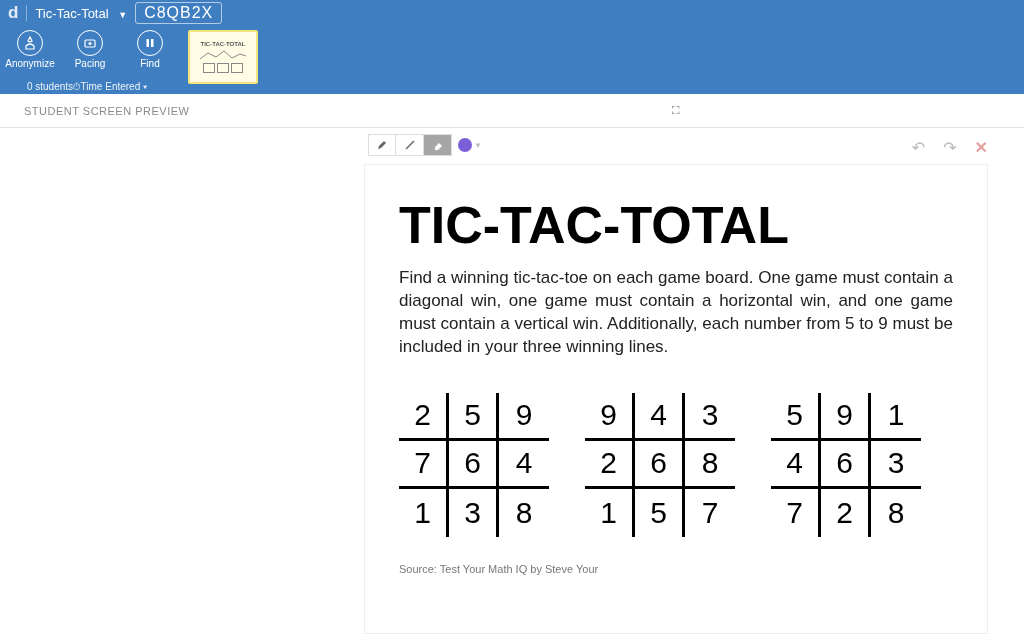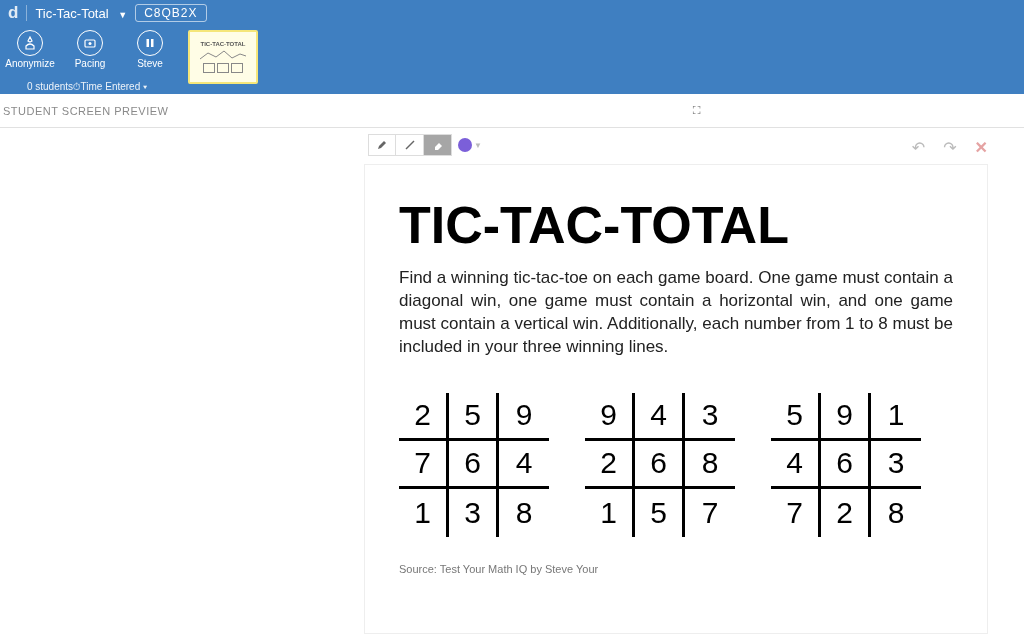--- a/index.html
+++ b/index.html
@@ -2,30 +2,30 @@
 <html><head>
 <meta charset="utf-8">
 <style>
   * { box-sizing: border-box; margin: 0; padding: 0; }
   html, body { width: 1024px; height: 635px; font-family: Arial, Helvetica, sans-serif; background: #fff; overflow: hidden; }
   .topbar { background: #3f7fc1; color: #fff; height: 94px; }
   .topbar-row1 { display: flex; align-items: center; height: 26px; padding: 0 8px; gap: 8px; }
   .brand { font-size: 17px; font-weight: bold; opacity: 0.85; }
   .title-pill { font-size: 13px; color: #fff; }
   .title-pill .caret { margin-left: 6px; font-size: 9px; }
-  .code-pill { border: 1px solid rgba(255,255,255,0.6); border-radius: 3px; padding: 1px 8px; font-size: 12px; letter-spacing: 1px; color: #fff; }
+  .code-pill { border: 1px solid rgba(255,255,255,0.6); border-radius: 3px; padding: 1px 8px; font-size: 16px; letter-spacing: 1px; color: #fff; }
   .div { width:1px; height:16px; background: rgba(255,255,255,0.4); }
   .topbar-row2 { display: flex; align-items: flex-start; padding: 4px 8px 0 8px; gap: 16px; height: 64px; }
   .tb-btn { display: flex; flex-direction: column; align-items: center; color: #fff; font-size: 10px; line-height: 1.1; cursor: pointer; width: 44px; }
   .tb-icon-circle { width: 26px; height: 26px; border: 1.5px solid #fff; border-radius: 50%; display: flex; align-items: center; justify-content: center; margin-bottom: 2px; }
   .tb-sub { font-size: 10px; opacity: 0.9; margin-top: 12px; white-space: nowrap; padding-left: 40px; }
   .thumb { width: 70px; height: 54px; background: #fffde6; border: 2px solid #f5e67a; border-radius: 2px; display:flex; flex-direction:column; align-items:center; justify-content:center; font-size:6px; color:#555; font-weight:bold; gap:2px; }
   .thumb-row { display:flex; gap:2px; }
   .thumb-cell { width:12px; height:10px; border:0.5px solid #888; }
-  .secondbar { height: 34px; border-bottom: 1px solid #e1e1e1; display: flex; align-items: center; padding: 0 3px; color: #8a8a8a; font-size: 11px; letter-spacing: 0.5px; }
+  .secondbar { height: 34px; border-bottom: 1px solid #e1e1e1; display: flex; align-items: center; padding: 0 24px; color: #8a8a8a; font-size: 11px; letter-spacing: 0.5px; }
   .secondbar .spacer { flex: 1; }
   .expand-icon { font-size: 11px; color: #666; cursor: pointer; margin-right: 320px; }
   .canvas-area { position: relative; height: calc(635px - 94px - 34px); }
   .toolbar { position: absolute; top: 6px; left: 368px; display: flex; align-items: center; gap: 0; }
   .tool { width: 28px; height: 22px; border: 1px solid #ddd; background: #fff; display:flex; align-items:center; justify-content:center; cursor:pointer; }
   .tool + .tool { border-left: none; }
   .tool.active { background: #a6a6a6; color:#fff; }
   .color-swatch { width:14px; height:14px; border-radius:50%; background:#7b5fd9; margin-left:6px; cursor:pointer; }
   .color-caret { font-size:8px; color:#bbb; margin-left:2px; }
   .right-tools { position:absolute; top:10px; right:36px; display:flex; gap:18px; align-items:center; color:#bbb; }
@@ -77,21 +77,21 @@
       <span>Pacing</span>
       <span class="tb-sub">⏱Time Entered ▾</span>
     </div>
     <div class="tb-btn">
       <div class="tb-icon-circle">
         <svg width="10" height="10" viewBox="0 0 10 10">
             <rect x="1.5" y="1" width="2.5" height="8" fill="#fff"></rect>
             <rect x="6" y="1" width="2.5" height="8" fill="#fff"></rect>
           </svg>
       </div>
-      <span>Steve</span>
+      <span>Find</span>
     </div>
     <div class="thumb">
       <span>TIC-TAC-TOTAL</span>
       <svg width="50" height="12" viewBox="0 0 50 12">
           <polyline points="2,10 10,4 18,8 26,2 34,9 42,5 48,7" fill="none" stroke="#888" stroke-width="1"></polyline>
         </svg>
       <div class="thumb-row">
         <div class="thumb-cell"></div>
           <div class="thumb-cell"></div>
           <div class="thumb-cell"></div>
@@ -129,21 +129,21 @@
   </div>
 
   <div class="right-tools">
     <span class="rt">↶</span>
     <span class="rt">↷</span>
     <span class="rt close">✕</span>
   </div>
 
   <div class="sheet">
     <div class="doc-title">TIC-TAC-TOTAL</div>
-    <div class="doc-body">Find a winning tic-tac-toe on each game board. One game must contain a diagonal win, one game must contain a horizontal win, and one game must contain a vertical win. Additionally, each number from 1 to 8 must be included in your three winning lines.</div>
+    <div class="doc-body">Find a winning tic-tac-toe on each game board. One game must contain a diagonal win, one game must contain a horizontal win, and one game must contain a vertical win. Additionally, each number from 5 to 9 must be included in your three winning lines.</div>
     <div class="boards" id="boards">
         <div class="board">
           <div class="b-row">
             <div class="b-cell">2</div>
             <div class="b-cell">5</div>
             <div class="b-cell">9</div>
           </div>
           <div class="b-row">
             <div class="b-cell">7</div>
             <div class="b-cell">6</div>

